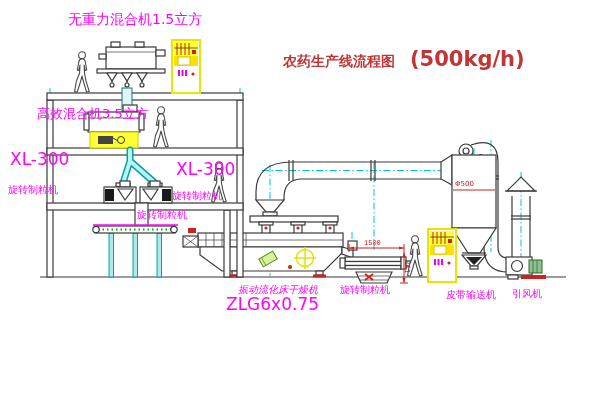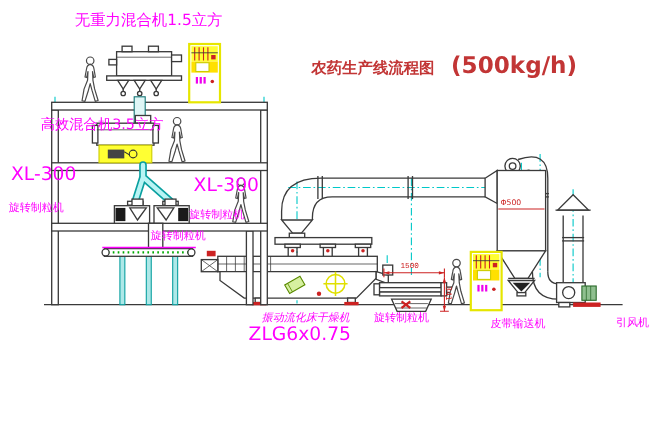--- a/index.html
+++ b/index.html
@@ -277,19 +277,19 @@
 <div class="lbl" style="left:37px;top:107px;font-size:13px;">高效混合机3.5立方</div>
 <div class="lbl lbl-lg" style="left:10px;top:151px;">XL-300</div>
 <div class="lbl" style="left:8px;top:185px;">旋转制粒机</div>
 <div class="lbl lbl-lg" style="left:176px;top:161px;">XL-300</div>
 <div class="lbl" style="left:172px;top:191px;">旋转制粒机</div>
 <div class="lbl" style="left:137px;top:210px;">旋转制粒机</div>
 <div class="lbl" style="left:238px;top:285px;font-style:italic;">振动流化床干燥机</div>
 <div class="lbl lbl-lg" style="left:226px;top:296px;">ZLG6x0.75</div>
 <div class="lbl" style="left:340px;top:285px;">旋转制粒机</div>
 <div class="lbl" style="left:446px;top:290px;">皮带输送机</div>
-<div class="lbl" style="left:512px;top:289px;margin-left:48px;">引风机</div>
+<div class="lbl" style="left:512px;top:289px;">引风机</div>
 
 <div class="dim" style="left:364px;top:240px;font-family:Liberation Mono, monospace;">1500</div>
 <div class="dim rot90" style="left:410px;top:260px;">341</div>
 <div class="dim" style="left:455px;top:181px;">Φ500</div>
 
 </div>
 
 </body></html>

